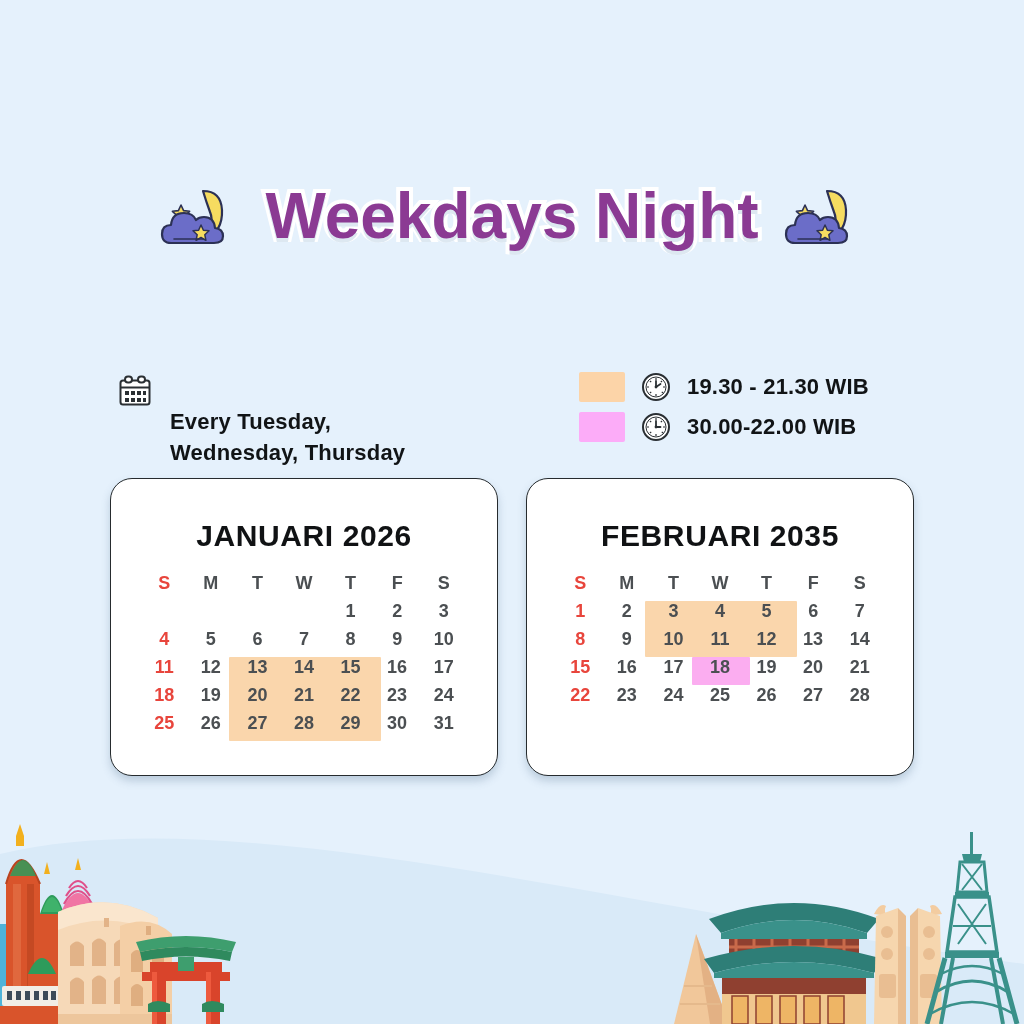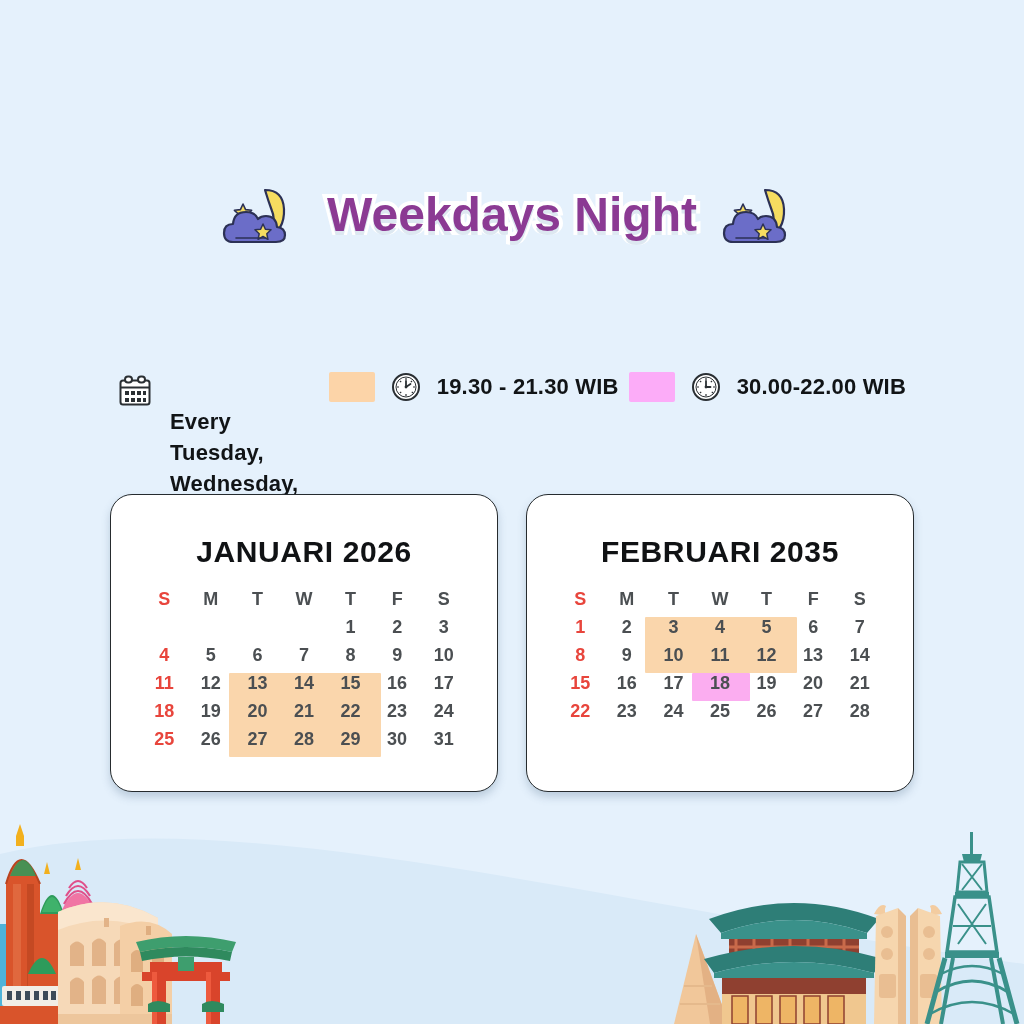--- a/index.html
+++ b/index.html
@@ -27,45 +27,45 @@
     font-size:62px;font-weight:900;letter-spacing:0.5px;color:#1A5A8E;
     font-family:"Liberation Sans", sans-serif;line-height:1;
     -webkit-text-stroke:9px #FFFFFF;paint-order:stroke fill;
     text-shadow:0 4px 0 rgba(180,205,225,.55);
     margin:0;
   }
   .subtitle-row{
     margin-top:12px;display:flex;align-items:center;justify-content:center;gap:22px;
   }
   .title-sub{
-    font-size:48px;font-weight:900;color:#8B3A93;
+    font-size:64px;font-weight:900;color:#8B3A93;
     font-family:"Liberation Sans", sans-serif;line-height:1;
     -webkit-text-stroke:8px #FFFFFF;paint-order:stroke fill;
     text-shadow:0 4px 0 rgba(180,205,225,.45);
   }
 
   
   .info-row{position:absolute;left:0;top:368px;width:1024px;z-index:5;}
   .info-inner{display:flex;align-items:flex-start;padding:0 118px;}
   .sched{display:flex;align-items:flex-start;gap:18px;width:455px;}
   .sched-text{
     font-size:22px;font-weight:800;color:#111416;line-height:1.42;
     font-family:"Liberation Sans", sans-serif;letter-spacing:.2px;margin-top:38px;
   }
-  .legend{margin-left:6px;display:flex;flex-direction:row;gap:10px;padding-top:4px;}
+  .legend{margin-left:6px;display:flex;flex-direction:column;gap:10px;padding-top:4px;}
   .legend-row{display:flex;align-items:center;gap:16px;}
   .swatch{width:46px;height:30px;border-radius:2px;flex:none;}
   .legend-label{
     font-size:22px;font-weight:800;color:#111416;letter-spacing:.2px;
     font-family:"Liberation Sans", sans-serif;white-space:nowrap;
   }
 
   
   .cal-area{position:absolute;left:0;top:478px;width:1024px;z-index:5;}
-  .cal-inner{display:flex;justify-content:center;gap:28px;margin-top:16px;}
+  .cal-inner{display:flex;justify-content:center;gap:28px;}
   .cal-card{
     width:388px;height:298px;background:#FFFFFF;border:1.6px solid #262B2E;
     border-radius:22px;box-shadow:0 5px 9px rgba(90,120,150,.30);
     position:relative;box-sizing:border-box;
   }
   .cal-title{
     text-align:center;margin-top:40px;font-size:30px;font-weight:900;color:#101214;
     letter-spacing:.6px;font-family:"Liberation Sans", sans-serif;
   }
   .grid-wrap{position:relative;margin:16px 30px 0 30px;}

